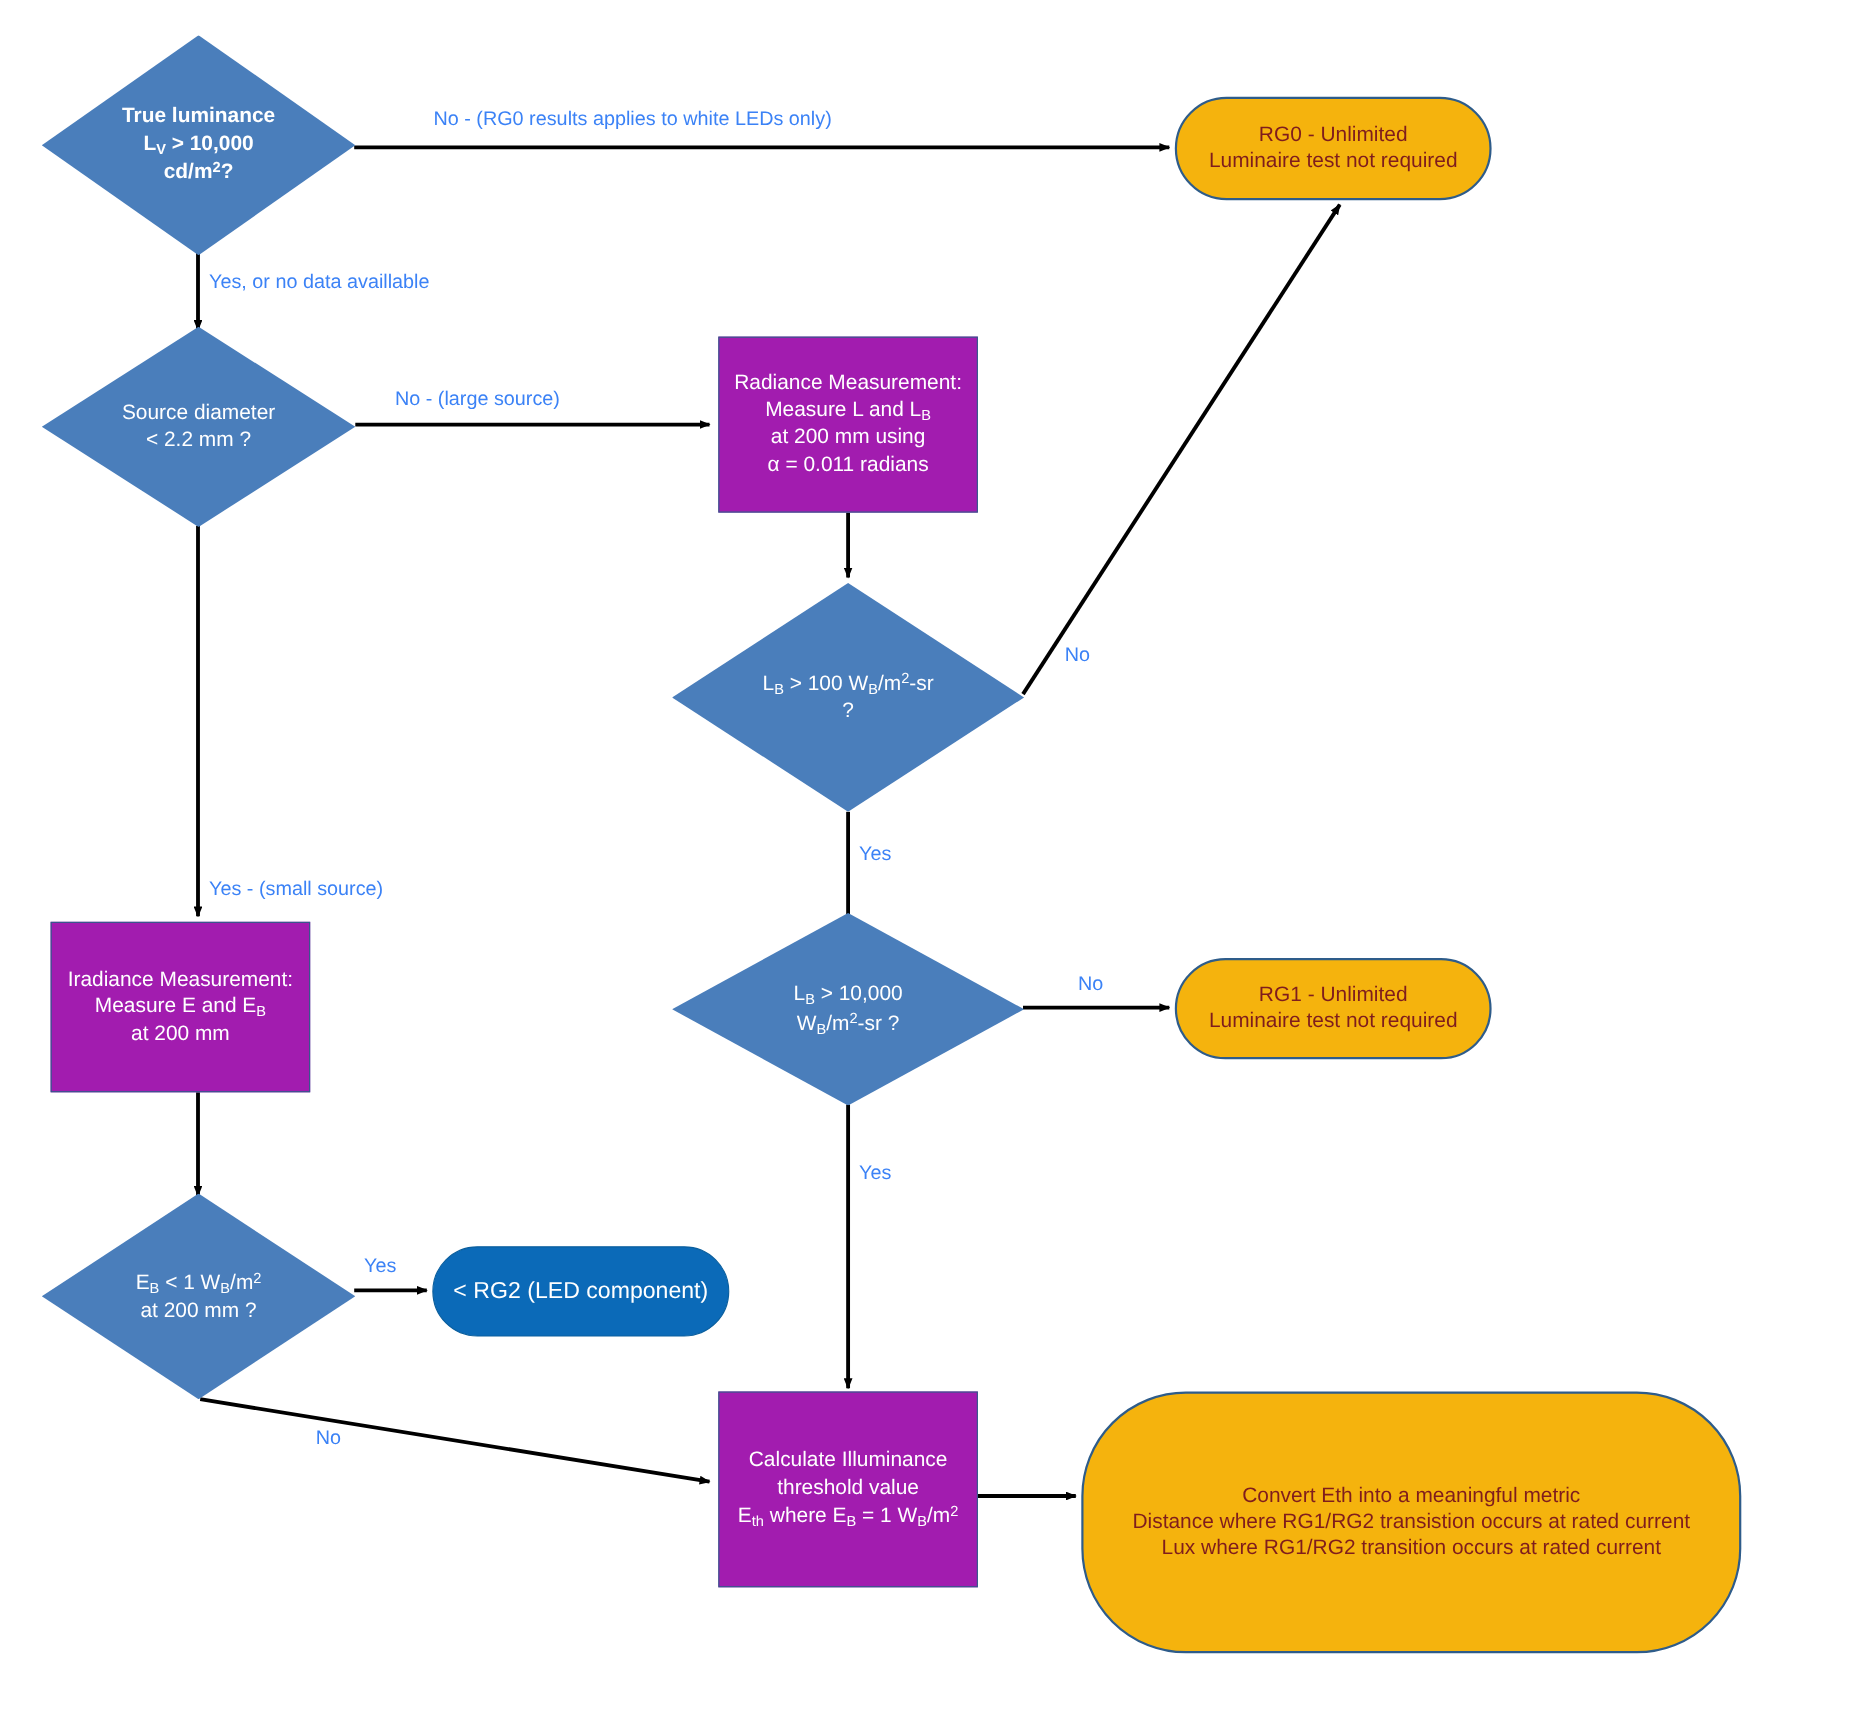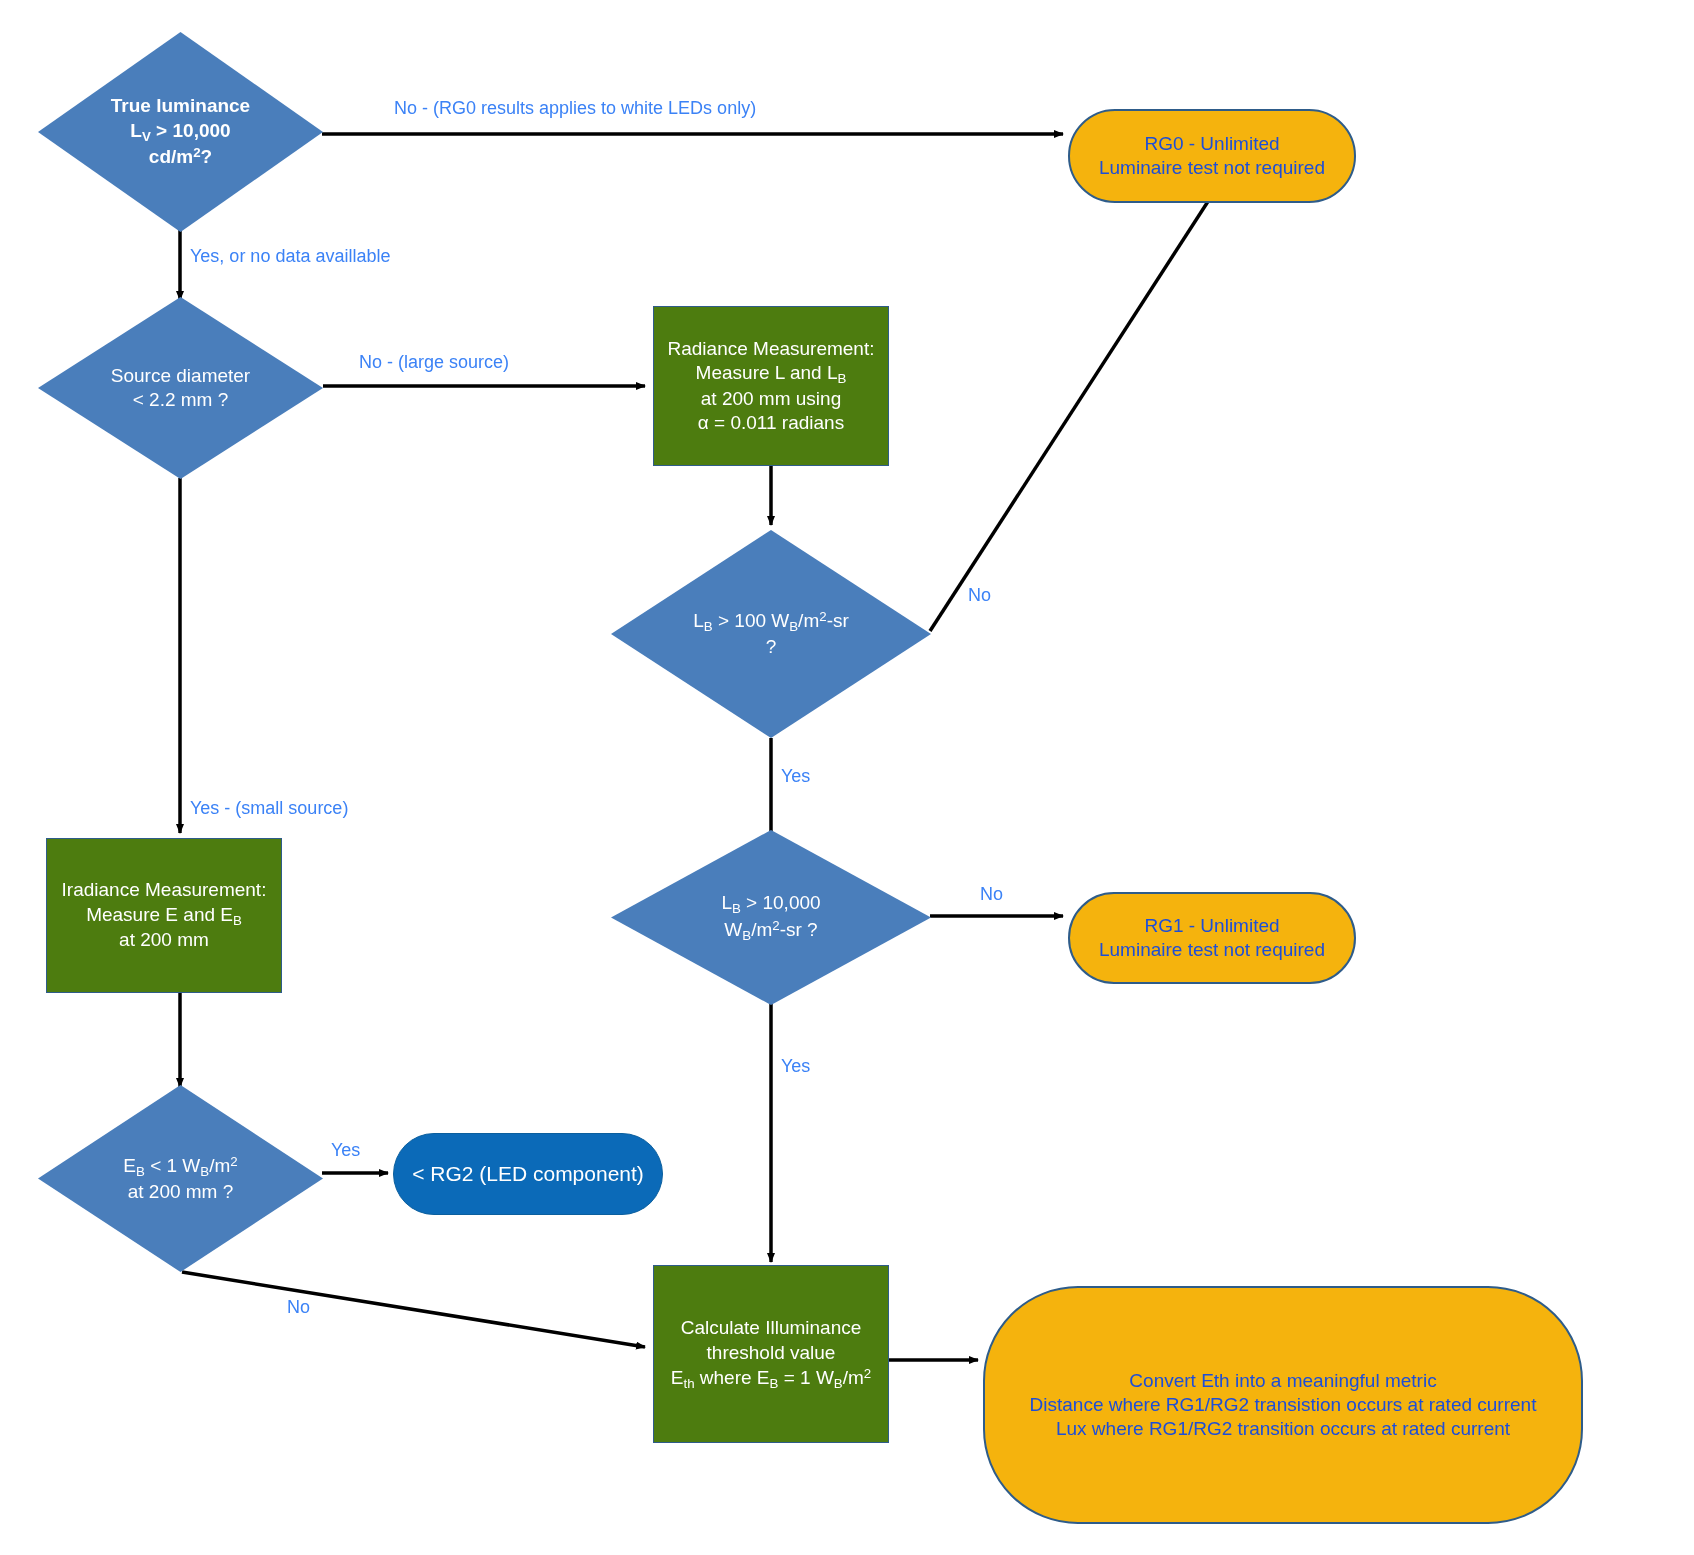--- a/index.html
+++ b/index.html
@@ -47,33 +47,32 @@
   .diamond .shape {
     position: absolute;
     left: 0; top: 0; right: 0; bottom: 0;
     background: #4a7ebb;
     clip-path: polygon(50% 0%, 100% 50%, 50% 100%, 0% 50%);
   }
   .diamond .txt { position: relative; z-index: 2; }
 
   
   .process {
-    background: #4d7c0f;
+    background: #a21caf;
     border: 1px solid #2e5c8a;
     color: #ffffff;
     font-size: 19px;
   }
 
   
   .terminator-orange {
     background: #f5b30d;
     border: 2px solid #2e5c8a;
-    color: #1d4ed8;
+    color: #7f1d1d;
     font-size: 19px;
-    margin-top: 21px;
   }
 
   
   .terminator-blue {
     background: #0b6ab8;
     border: 1px solid #0b5f9e;
     color: #ffffff;
     font-size: 21px;
   }
 

